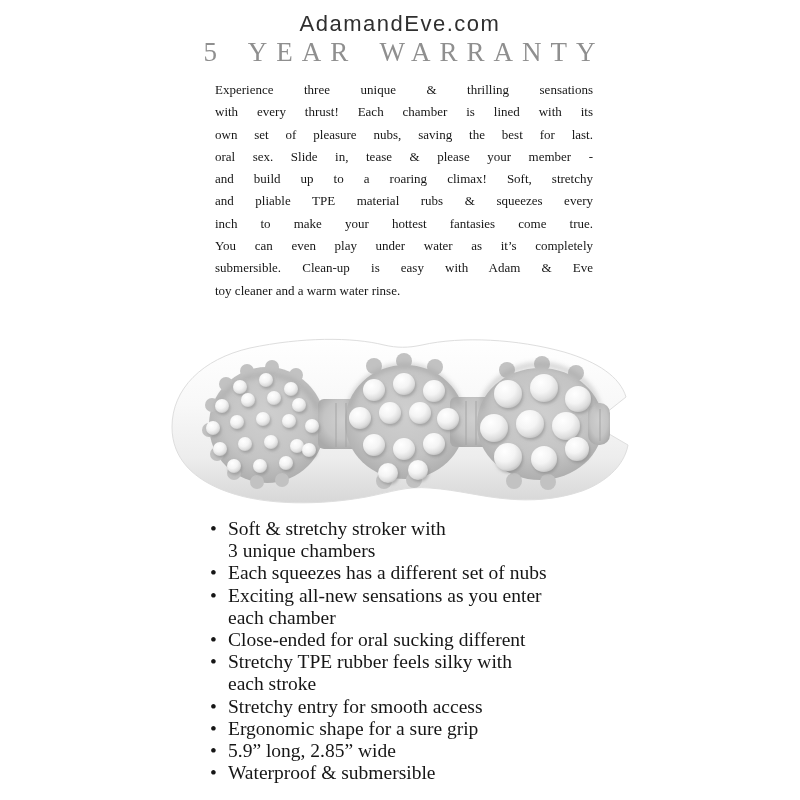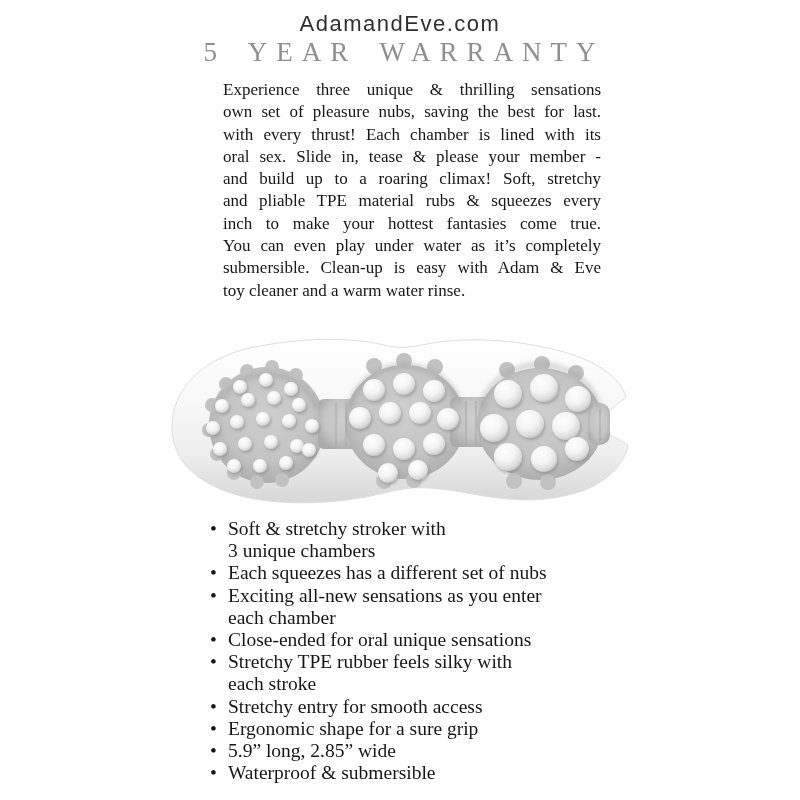--- a/index.html
+++ b/index.html
@@ -4,43 +4,43 @@
 <style>
   html,body{margin:0;padding:0;background:#ffffff;}
   #page{position:relative;width:800px;height:800px;background:#ffffff;overflow:hidden;
         font-family:"Liberation Serif", serif;color:#161616;}
   .site-title{position:absolute;top:11px;left:0;width:800px;text-align:center;
       font-family:"Liberation Sans", sans-serif;font-size:22px;letter-spacing:1.5px;
       color:#2f2f2f;font-weight:400;}
   .warranty{position:absolute;top:37px;left:4px;width:800px;text-align:center;
       font-family:"Liberation Serif", serif;font-size:27px;letter-spacing:9px;
       word-spacing:7px;color:#8f8f8f;font-weight:400;}
-  .description{position:absolute;left:223px;top:79px;width:378px;
-      font-size:17px;line-height:22.3px;}
+  .description{position:absolute;left:215px;top:79px;width:378px;
+      font-size:13px;line-height:22.3px;}
   .pline{text-align:justify;text-align-last:justify;}
   .pline:last-child{text-align-last:left;}
   .illustration{position:absolute;left:152px;top:332px;width:496px;height:180px;}
   .features{position:absolute;left:210px;top:518px;width:386px;
       font-size:19.5px;line-height:22.2px;list-style:none;margin:0;padding:0;}
   .features li{display:flex;}
   .bullet{width:18px;flex:0 0 18px;}
   .ftext{flex:1;white-space:pre-line;}
 </style>
 </head>
 <body>
 
 <div id="page">
 
   <div class="site-title">AdamandEve.com</div>
   <div class="warranty">5 YEAR WARRANTY</div>
 
   <div class="description">
     <div class="pline">Experience three unique &amp; thrilling sensations</div>
+    <div class="pline">with every thrust! Each chamber is lined with its</div>
     <div class="pline">own set of pleasure nubs, saving the best for last.</div>
-    <div class="pline">with every thrust! Each chamber is lined with its</div>
     <div class="pline">oral sex. Slide in, tease &amp; please your member -</div>
     <div class="pline">and build up to a roaring climax! Soft, stretchy</div>
     <div class="pline">and pliable TPE material rubs &amp; squeezes every</div>
     <div class="pline">inch to make your hottest fantasies come true.</div>
     <div class="pline">You can even play under water as it’s completely</div>
     <div class="pline">submersible. Clean-up is easy with Adam &amp; Eve</div>
     <div class="pline">toy cleaner and a warm water rinse.</div>
   </div>
 
   <svg class="illustration" viewBox="0 0 496 178" xmlns="http://www.w3.org/2000/svg">
@@ -182,21 +182,21 @@
       <span class="bullet">•</span>
       <span class="ftext">Each squeezes has a different set of nubs</span>
       </li>
     <li>
       <span class="bullet">•</span>
       <span class="ftext">Exciting all-new sensations as you enter
 each chamber</span>
       </li>
     <li>
       <span class="bullet">•</span>
-      <span class="ftext">Close-ended for oral unique sensations</span>
+      <span class="ftext">Close-ended for oral sucking different</span>
       </li>
     <li>
       <span class="bullet">•</span>
       <span class="ftext">Stretchy TPE rubber feels silky with
 each stroke</span>
       </li>
     <li>
       <span class="bullet">•</span>
       <span class="ftext">Stretchy entry for smooth access</span>
       </li>

